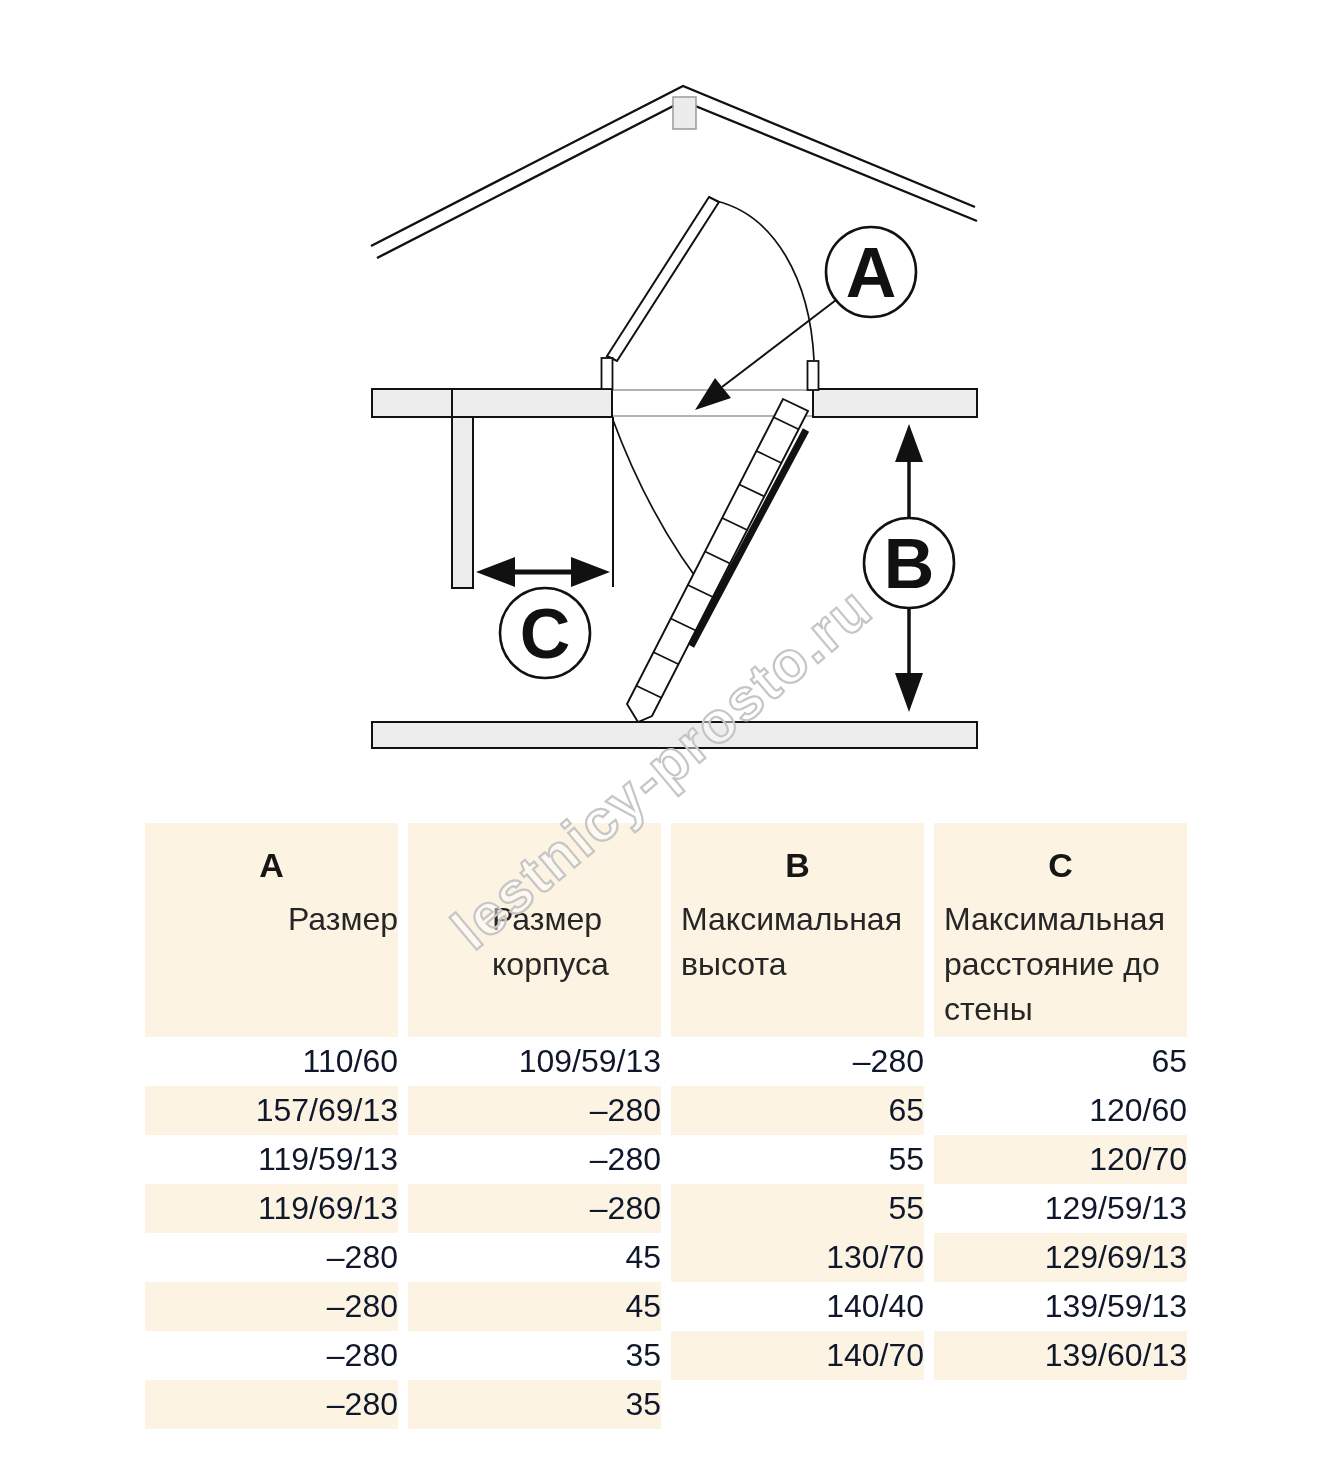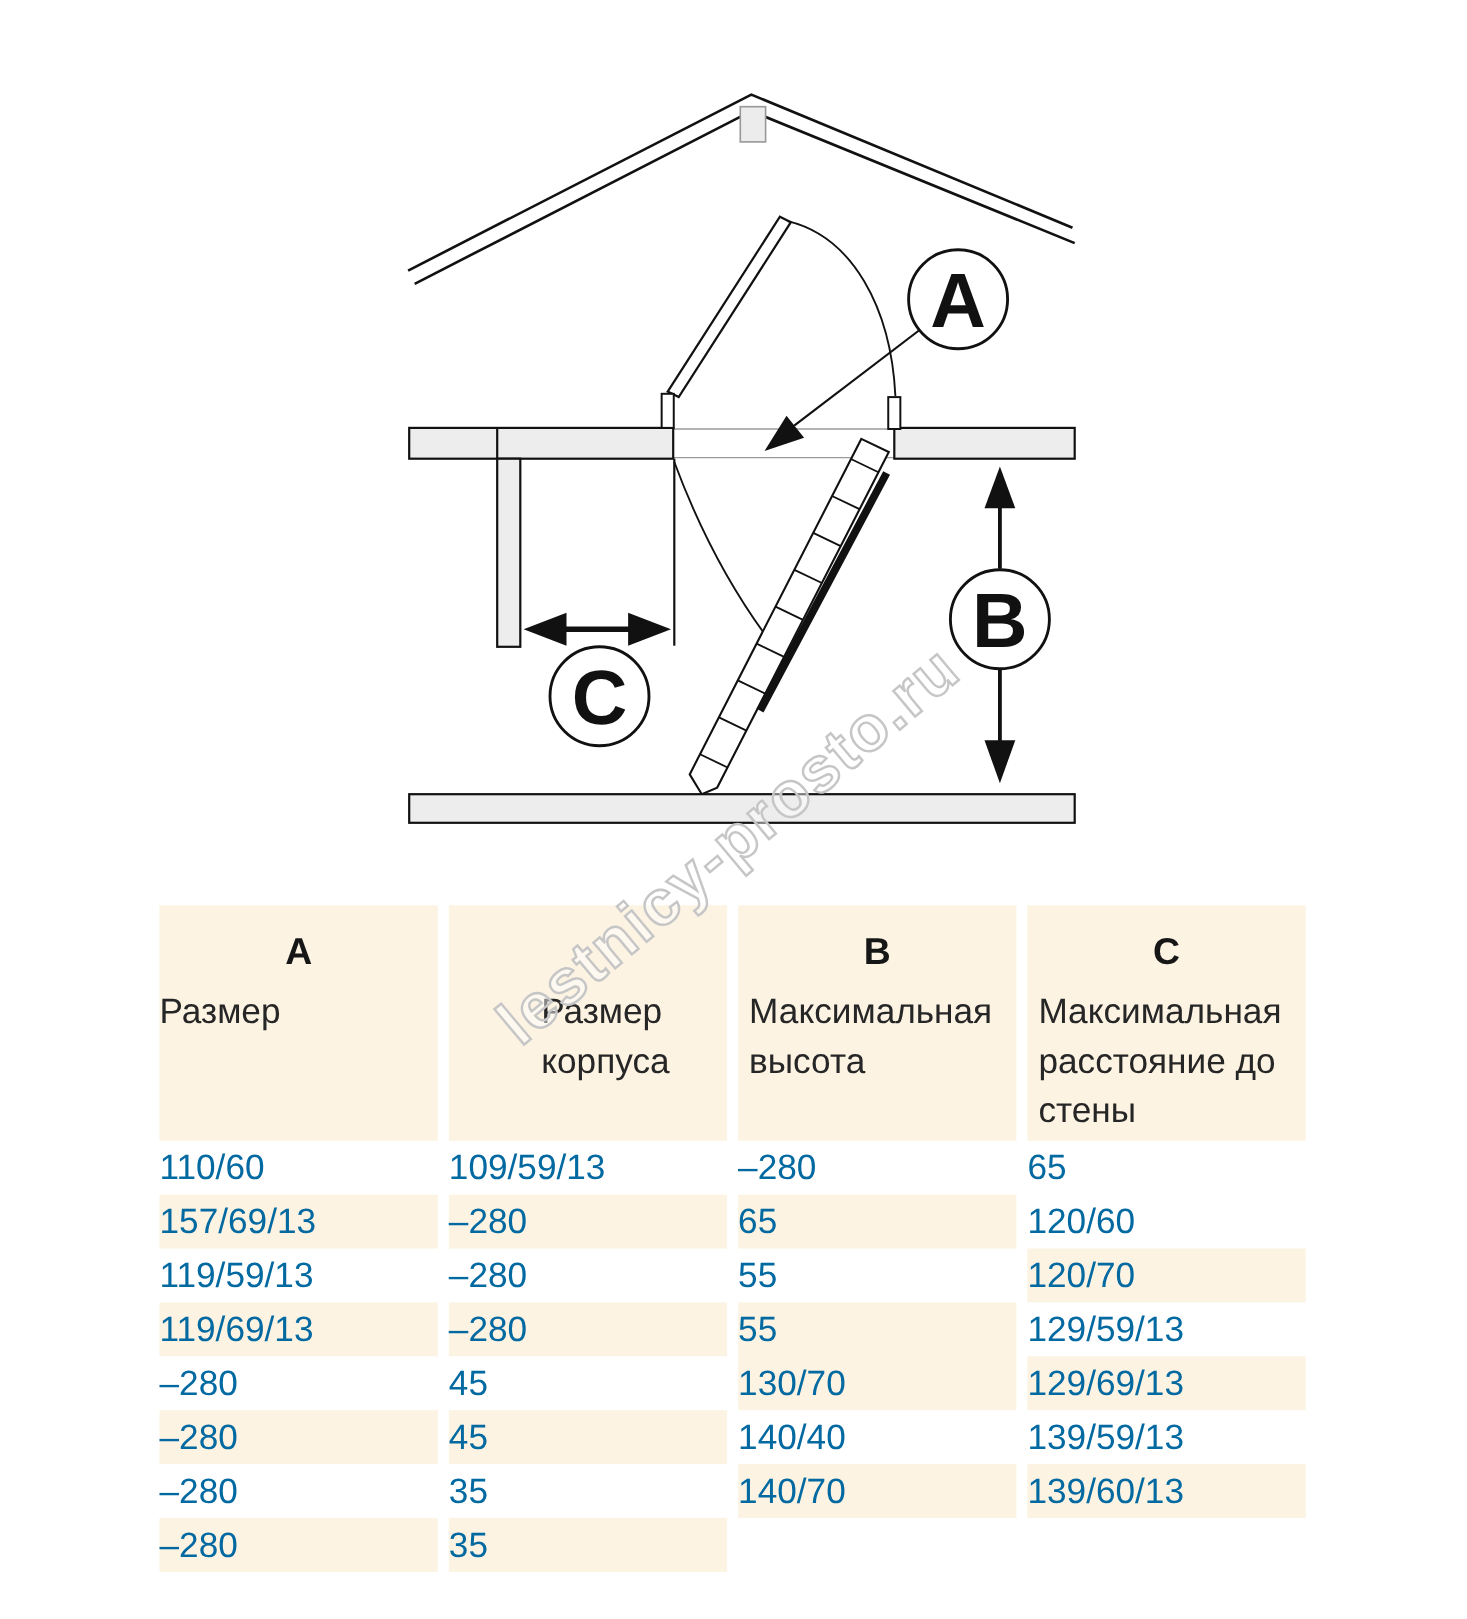--- a/index.html
+++ b/index.html
@@ -5,24 +5,24 @@
   html,body{margin:0;padding:0;background:#fff;}
   .page{position:relative;width:1334px;height:1472px;background:#fff;overflow:hidden;
         font-family:"Liberation Sans","DejaVu Sans",sans-serif;}
   .diagram{position:absolute;left:0;top:0;width:1334px;height:810px;}
   .wm-layer{position:absolute;left:0;top:0;width:1334px;height:1472px;pointer-events:none;}
   .dim-table{position:absolute;left:145px;top:823px;display:grid;
              grid-template-columns:repeat(4,253px);column-gap:10px;}
   .hdr{background:var(--stripe,#fcf3e3);height:214px;box-sizing:border-box;padding-top:20px;}
   .hdr .letter{height:44px;line-height:44px;text-align:center;font-size:34px;font-weight:bold;color:#161616;}
   .hdr .title{margin-top:10px;font-size:32px;line-height:45px;color:#262626;}
-  .hdr.align-center .title{text-align:left;}
+  .hdr.align-center .title{text-align:right;margin-left:32px;}
   .hdr.align-indent-lg .title{padding-left:84px;padding-right:4px;}
   .hdr.align-indent .title{padding-left:10px;padding-right:4px;}
-  .cell{height:49px;line-height:49px;text-align:left;font-size:32px;color:#0369a1;}
+  .cell{height:49px;line-height:49px;text-align:right;font-size:32px;color:#0f172a;}
   .cell.stripe{background:var(--stripe,#fcf3e3);}
   svg text.circle-letter{font-family:"Liberation Sans","DejaVu Sans",sans-serif;
                          font-weight:bold;font-size:70px;fill:#111;text-anchor:middle;}
   svg text.wm-text{font-family:"Liberation Sans","DejaVu Sans",sans-serif;font-weight:bold;
                    font-size:58px;letter-spacing:2px;text-anchor:middle;
                    fill:rgba(255,255,255,0.45);stroke:var(--wmstroke,#c6c6c6);stroke-width:2.2px;}
 </style>
 </head>
 <body>
 

